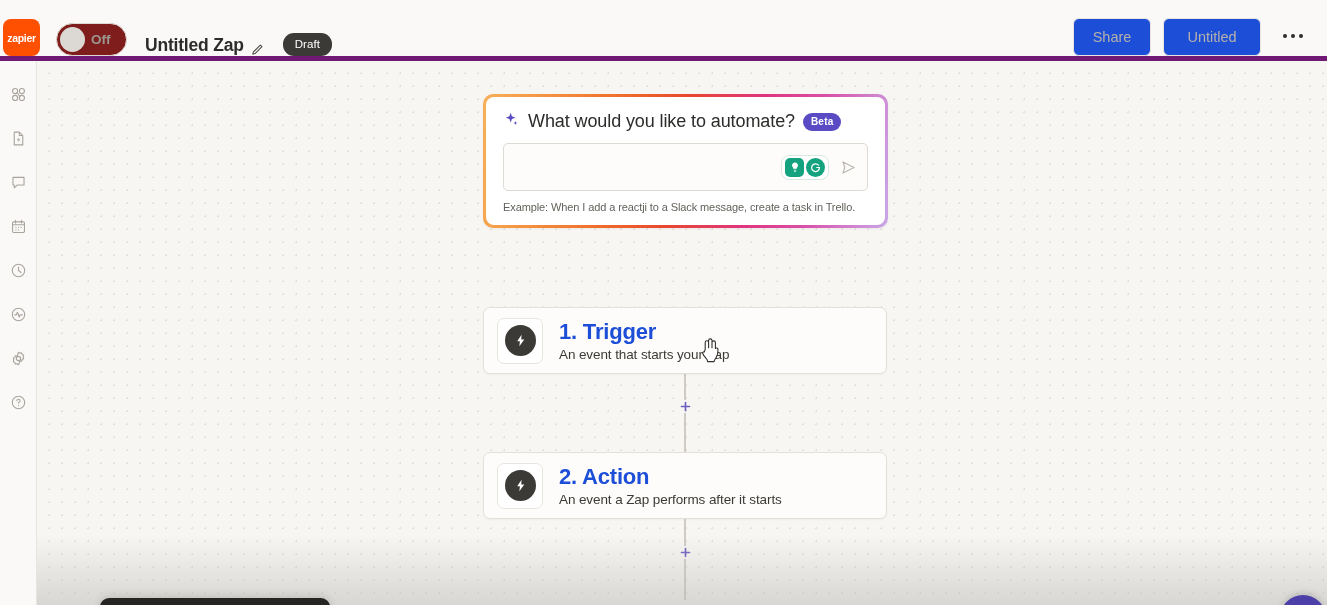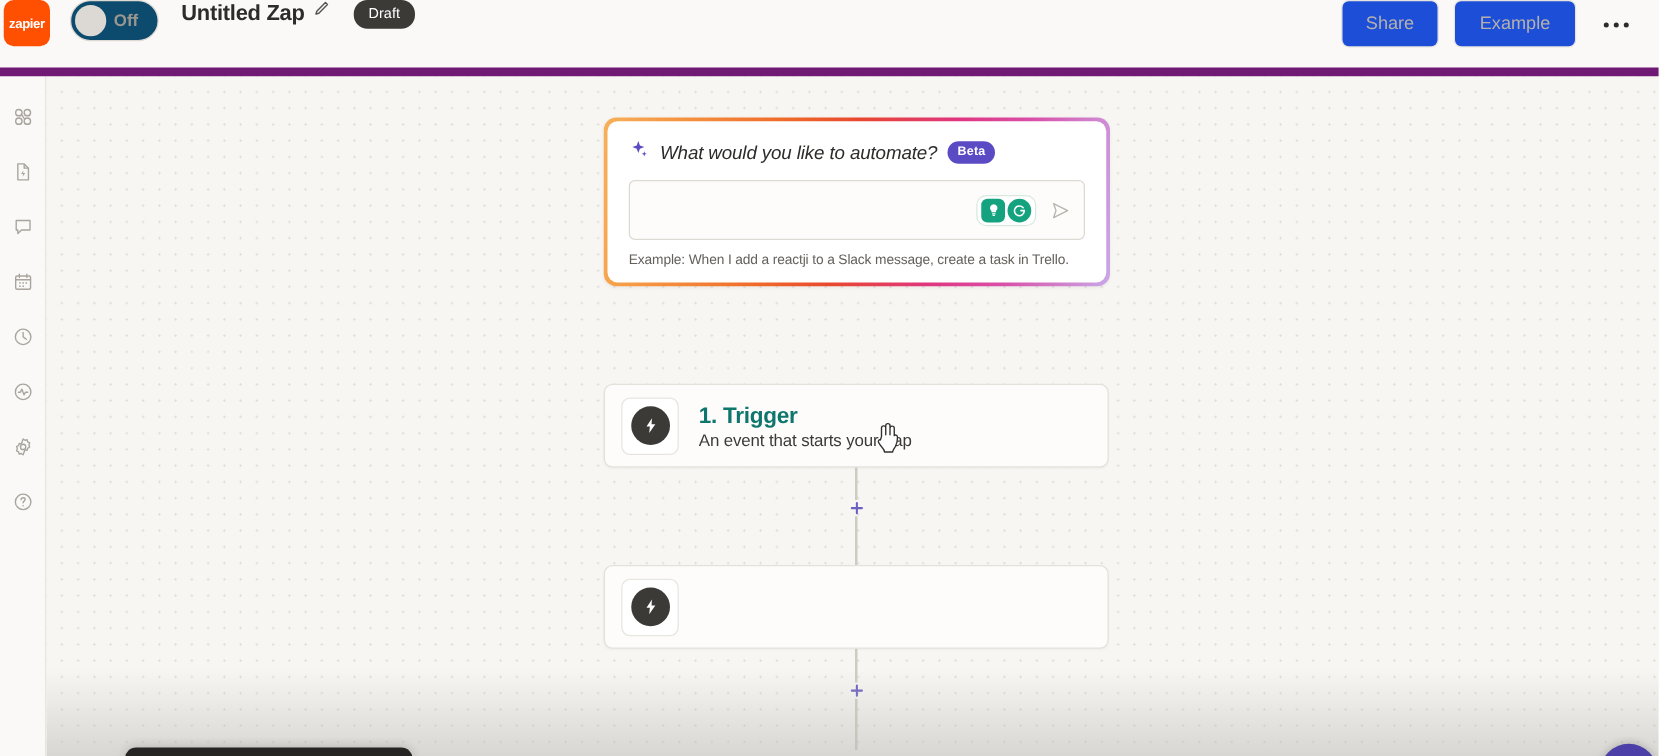--- a/index.html
+++ b/index.html
@@ -19,23 +19,23 @@
     background: #faf9f7;
   }
 
   
   .topbar {
     position: absolute;
     top: 0; left: 0;
     width: 1327px;
     height: 61px;
     background: #faf9f7;
-    border-bottom: 7px solid #701a75;
-    display: flex;
-    align-items: flex-start;
+    border-bottom: 5px solid #701a75;
+    display: flex;
+    align-items: flex-end;
     z-index: 20;
   }
 
   .zapier-logo {
     width: 37px;
     height: 37px;
     margin-left: 3px;
     border-radius: 8px;
     background: #ff4f00;
     color: #ffffff;
@@ -47,21 +47,21 @@
     justify-content: center;
     flex: none;
   }
 
   .toggle-pill {
     margin-left: 16px;
     height: 33px;
     width: 71px;
     border: 1px solid #dedad3;
     border-radius: 17px;
-    background: #0c4a6e;
+    background: #7f1d1d;
     display: flex;
     align-items: center;
     flex: none;
   }
   .toggle-knob {
     width: 25px; height: 25px;
     border-radius: 50%;
     background: #dcd9d4;
     margin-left: 3px;
     flex: none;
@@ -185,24 +185,23 @@
     background: #ffffff;
     border-radius: 8px;
     padding: 14px 17px 12px;
   }
   .ai-head {
     display: flex;
     align-items: center;
     gap: 8px;
   }
   .ai-title {
-    font-size: 15px;
+    font-size: 18px;
     color: #2d2c2a;
     letter-spacing: -0.1px;
-    font-style: italic;
   }
   .beta-badge {
     background: #5a4bc4;
     color: #ffffff;
     font-size: 10px;
     font-weight: bold;
     padding: 3px 8px 4px;
     border-radius: 9px;
     letter-spacing: 0.2px;
   }
@@ -290,23 +289,23 @@
   .bolt-circle {
     width: 31px; height: 31px;
     border-radius: 50%;
     background: #3b3a37;
     display: flex;
     align-items: center;
     justify-content: center;
   }
   .step-text { margin-left: 16px; }
   .step-title {
-    font-size: 18px;
+    font-size: 22px;
     font-weight: bold;
-    color: #0f766e;
+    color: #1d4ed8;
     letter-spacing: -0.2px;
   }
   .step-sub {
     margin-top: 2px;
     font-size: 13.5px;
     color: #3c3a37;
     letter-spacing: -0.1px;
   }
 
   
@@ -399,21 +398,21 @@
       <svg width="13" height="13" viewBox="0 0 16 16" fill="none" stroke="currentColor" stroke-width="1.4" stroke-linecap="round" stroke-linejoin="round">
         <path d="M11.5 2.5l2 2L5 13l-2.8.8L3 11z"></path>
       </svg>
     </span>
 
     <div class="draft-badge">Draft</div>
 
     <div class="topbar-spacer"></div>
 
     <button class="tb-btn share">Share</button>
-    <button class="tb-btn publish">Example</button>
+    <button class="tb-btn publish">Untitled</button>
 
     <button class="more-btn">
       <i></i>
       <i></i>
       <i></i>
     </button>
   </div>
 
   <div class="sidebar">
 
@@ -573,20 +572,24 @@
     </div>
 
     <div class="step-card action">
       <div class="step-icon-box">
         <div class="bolt-circle">
           <svg width="15" height="15" viewBox="0 0 20 20" fill="#ffffff">
             <path d="M11.4 2.2L5.6 11h3.6l-.7 6.8L15 8.6h-4z"></path>
           </svg>
         </div>
       </div>
+      <div class="step-text">
+        <div class="step-title">2. Action</div>
+        <div class="step-sub">An event a Zap performs after it starts</div>
+      </div>
     </div>
 
     <div class="canvas-fade"></div>
     <div class="bottom-toolbar"></div>
     <div class="help-bubble"></div>
   </div>
 
   <div class="cursor">
     <svg width="21" height="25" viewBox="0 0 21 25" fill="#ffffff" stroke="#33312e" stroke-width="1.1" stroke-linejoin="round">
       <path d="M5.2 11.3V4.4a1.7 1.7 0 013.4 0v5.4V2.6a1.7 1.7 0 013.4 0v7.2V4.6a1.7 1.7 0 013.4 0v5.9c.6-.9 2.6-.6 2.6 1.2 0 2.6-.5 5.3-1.6 7.3-1 1.9-2.3 3.4-2.3 4.6H7.6c0-1.3-.7-2.3-1.7-3.4-1.2-1.4-2.6-3.2-3.1-4.4-.5-1.2.5-2.3 1.5-1.8z"></path>

